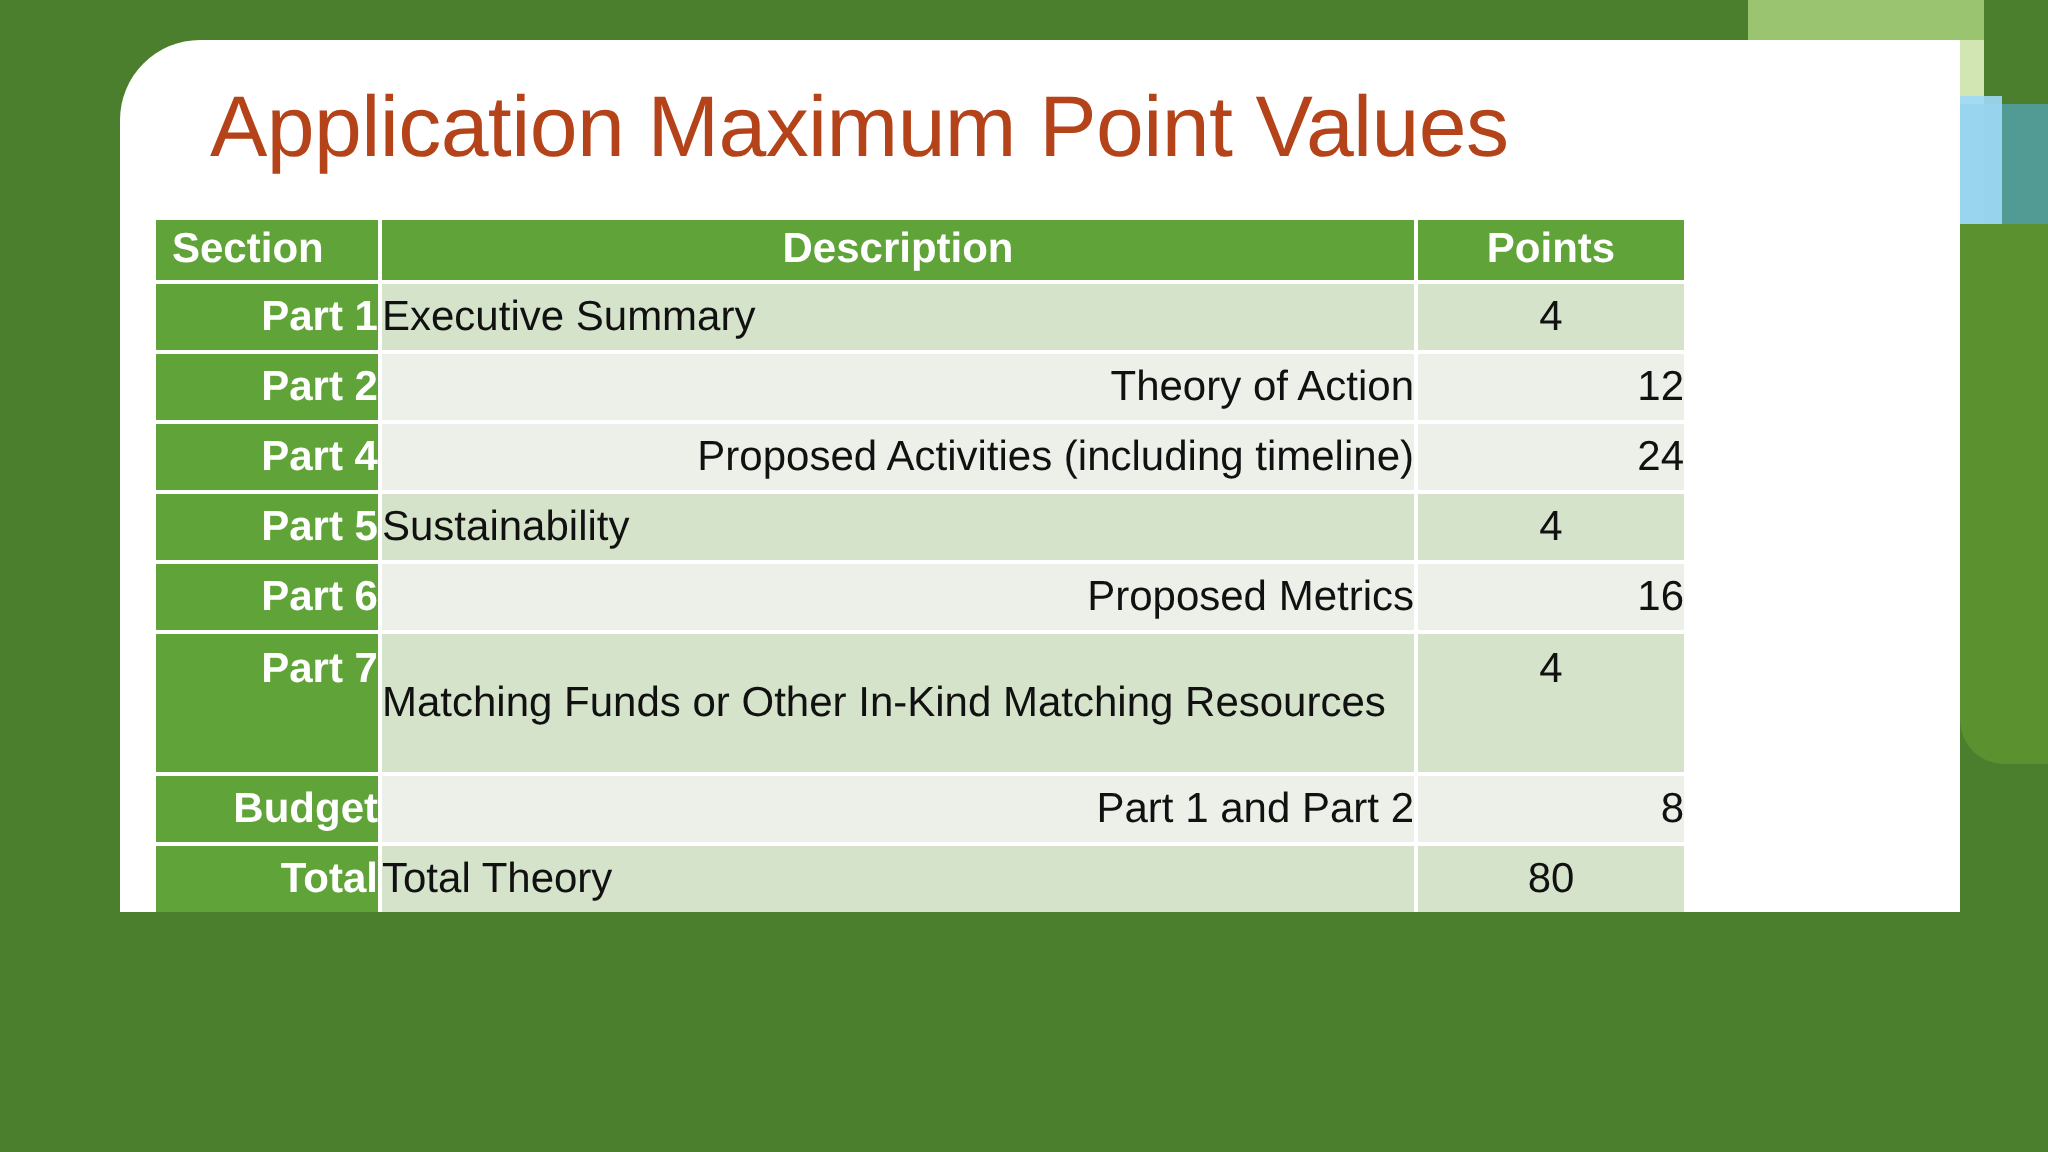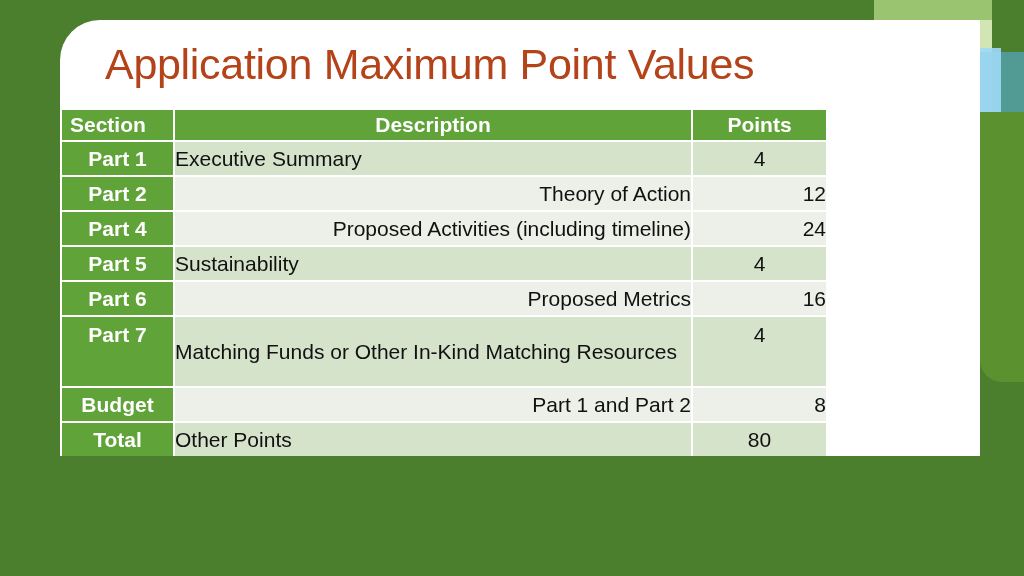--- a/index.html
+++ b/index.html
@@ -93,21 +93,21 @@
     font-size: 43px;
     font-weight: 400;
     color: #b4431a;
     letter-spacing: -0.3px;
     white-space: nowrap;
   }
 
   
   .table-wrap {
     position: absolute;
-    left: 60px;
+    left: 76px;
     top: 108px;
     width: 760px;
   }
   table.points {
     border-collapse: separate;
     border-spacing: 2px 2px;
     width: 760px;
     table-layout: fixed;
   }
   table.points th,
@@ -130,21 +130,21 @@
     text-align: center;
   }
   thead th.th-section { text-align: left; padding-left: 8px; }
 
   td.section-cell {
     background: #60a338;
     color: #ffffff;
     font-size: 21px;
     font-weight: bold;
     padding-left: 8px;
-    text-align: center;
+    text-align: right;
   }
   td.desc-cell {
     font-size: 21px;
     color: #111111;
     padding-left: 10px;
     text-align: left;
     line-height: 1.32;
   }
   td.points-cell {
     font-size: 21px;
@@ -248,21 +248,21 @@
         </tr>
 
         <tr class="row-std tint-b">
           <td class="section-cell">Budget</td>
           <td class="desc-cell">Part 1 and Part 2</td>
           <td class="points-cell">8</td>
         </tr>
 
         <tr class="row-std tint-a">
           <td class="section-cell">Total</td>
-          <td class="desc-cell">Other Points</td>
+          <td class="desc-cell">Total Theory</td>
           <td class="points-cell">80</td>
         </tr>
 
       </tbody>
     </table>
   </div>
 
   <div class="seal">
     <svg width="106" height="106" viewBox="0 0 106 106" xmlns="http://www.w3.org/2000/svg">
       <defs>

